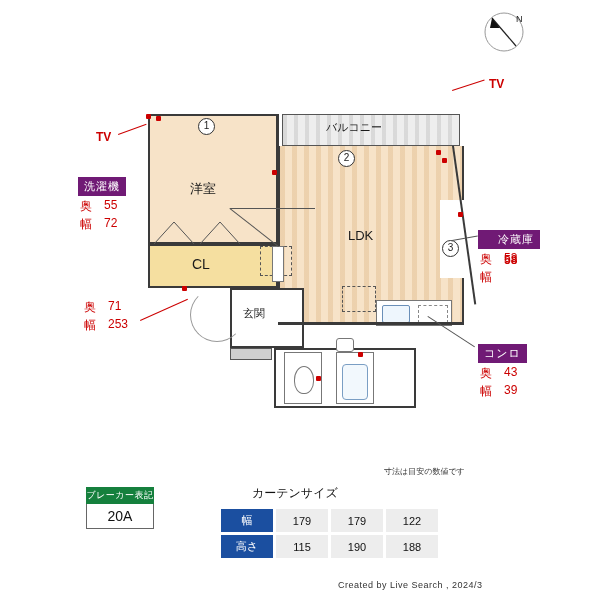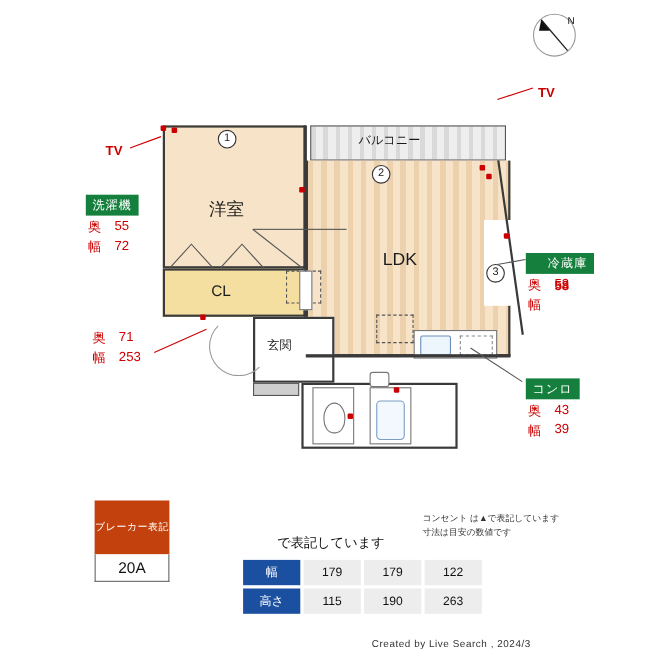--- a/index.html
+++ b/index.html
@@ -25,40 +25,40 @@
   }
   .plainroom{background:#f7e3c8;}
   .clroom{background:#f5dfa0;}
   .whiteroom{background:#ffffff;}
   .balcony{
     background-color:#eeeeee;
     background-image:repeating-linear-gradient(90deg,
       rgba(200,200,200,.55) 0px, rgba(200,200,200,.55) 4px,
       rgba(255,255,255,0) 4px, rgba(255,255,255,0) 11px);
   }
-  .roomlabel{position:absolute;font-size:16px;color:#1a1a1a;white-space:nowrap;}
+  .roomlabel{position:absolute;font-size:13px;color:#1a1a1a;white-space:nowrap;}
   .roomlabel.sm{font-size:11px;}
   
   .circnum{
     position:absolute;width:15px;height:15px;border:1px solid #333;border-radius:50%;
     background:#fff;font-size:10px;line-height:13px;text-align:center;color:#222;
   }
   
   .bluebox{
-    position:absolute;background:#15803d;color:#fff;font-size:11px;
+    position:absolute;background:#701a75;color:#fff;font-size:11px;
     padding:2px 6px;white-space:nowrap;letter-spacing:1px;
   }
   .redrow{position:absolute;color:#cc0000;font-size:12px;white-space:nowrap;}
   .tv{position:absolute;color:#cc0000;font-size:12px;font-weight:bold;}
   .lead{position:absolute;background:#cc0000;height:1px;transform-origin:0 0;}
   .leadgray{position:absolute;background:#555;height:1px;transform-origin:0 0;}
   .dot{position:absolute;width:5px;height:5px;background:#cc0000;border-radius:1px;}
   
   #breaker{left:86px;top:455px;width:68px;}
-  #breaker .cap{background:#c2410c;color:#fff;font-size:9px;text-align:center;padding:18px 0;letter-spacing:.5px;}
+  #breaker .cap{background:#15803d;color:#fff;font-size:9px;text-align:center;padding:2px 0;letter-spacing:.5px;margin-top:32px;}
   #breaker .val{border:1px solid #666;border-top:none;text-align:center;font-size:14px;padding:4px 0;color:#111;background:#fff;}
   #note{left:384px;top:466px;font-size:8px;color:#333;line-height:1.5;}
   #curtain-title{left:252px;top:485px;font-size:12px;color:#111;}
   #curtain{left:218px;top:506px;border-collapse:separate;border-spacing:3px;}
   #curtain th,#curtain td{
     font-size:11px;text-align:center;padding:4px 0;width:52px;color:#111;background:#ededed;
   }
   #curtain th.hdr{background:#1b4fa0;color:#fff;}
   #curtain td.rowhdr{background:#1b4fa0;color:#fff;}
   .cnum{display:inline-block;width:14px;height:14px;line-height:13px;border:1px solid #555;border-radius:50%;font-size:9px;background:#fff;}
@@ -181,36 +181,35 @@
 <div class="redrow" style="left:480px;top:383px;">幅</div>
 <div class="redrow" style="left:504px;top:383px;">39</div>
 <div class="leadgray" style="left:428px;top:316px;width:56px;transform:rotate(33deg);"></div>
 
 <div class="abs" id="breaker">
   <div class="cap">ブレーカー表記</div>
   <div class="val">20A</div>
 </div>
 
 <div class="abs" id="note">
-  <div>コンセント は▲で表記しています</div>
   <div>寸法は目安の数値です</div>
 </div>
 
-<div class="abs" id="curtain-title">で表記しています</div>
+<div class="abs" id="curtain-title">カーテンサイズ</div>
 
 <table class="abs" id="curtain">
   <tbody>
   <tr>
     <td class="rowhdr">幅</td>
     <td>179</td>
     <td>179</td>
     <td>122</td>
   </tr>
   <tr>
     <td class="rowhdr">高さ</td>
     <td>115</td>
     <td>190</td>
-    <td>263</td>
+    <td>188</td>
   </tr>
 </tbody>
   </table>
 
 <div class="abs" id="credit">Created by Live Search , 2024/3</div>
 
 </body></html>

